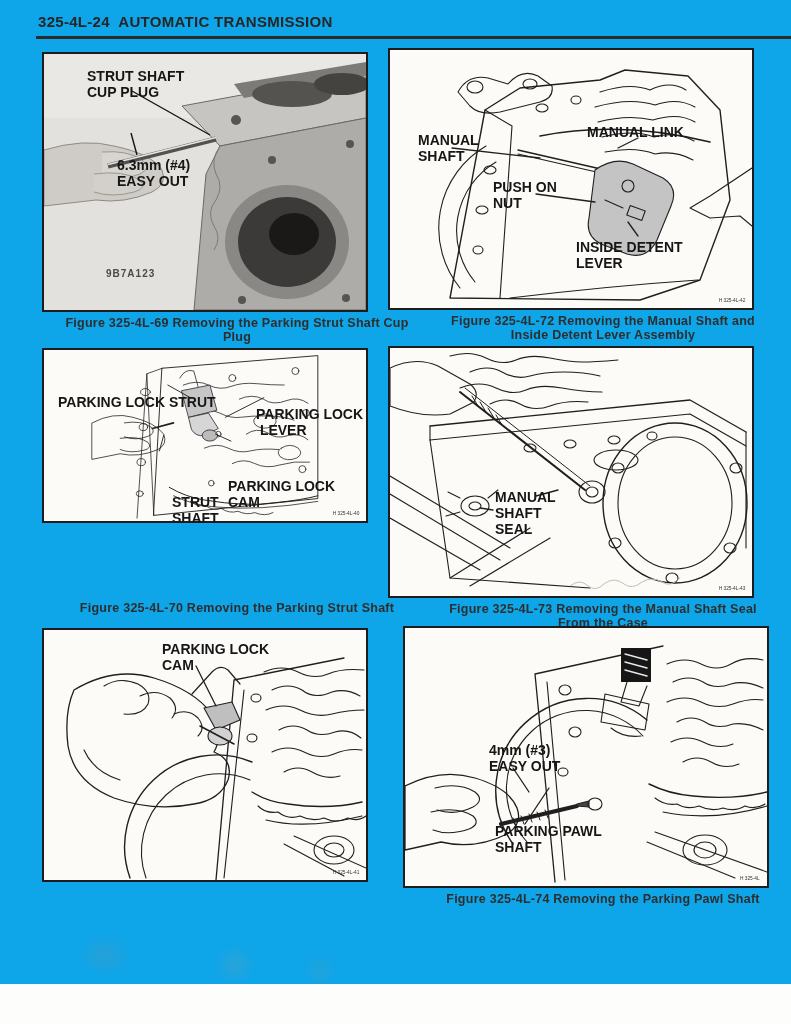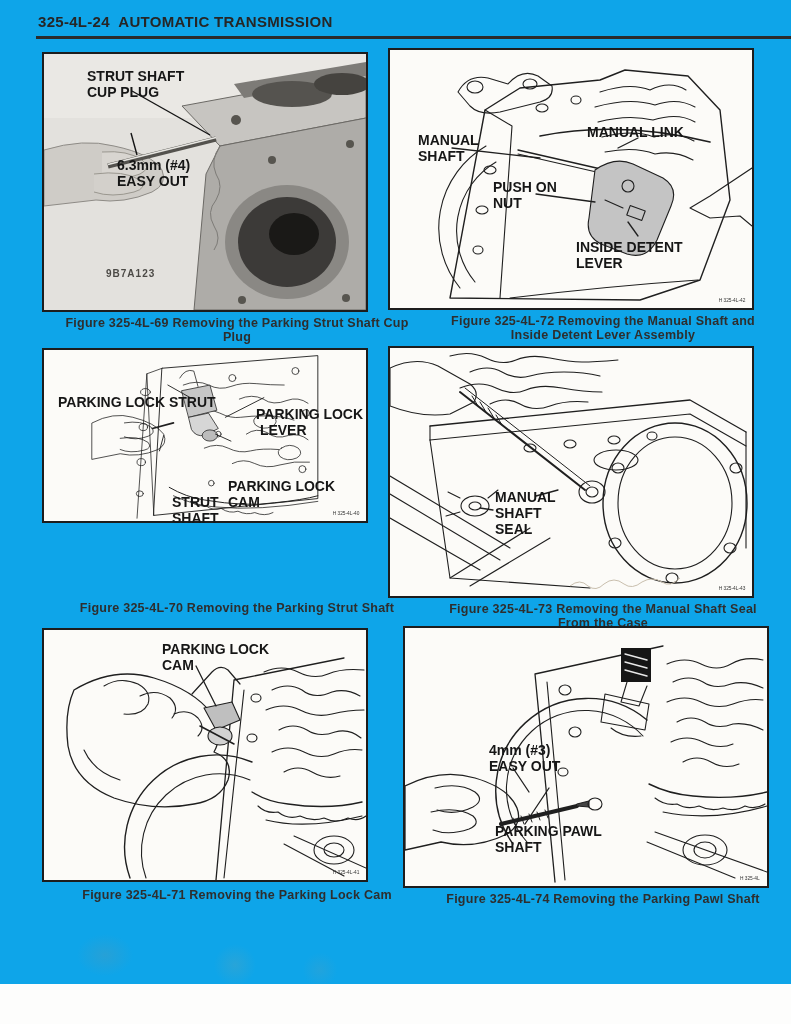--- a/index.html
+++ b/index.html
@@ -245,21 +245,20 @@
         <path d="M160,78 l28,-6 l8,18 l-24,10 z" fill="#bfbfbf"></path>
         <ellipse cx="176" cy="106" rx="12" ry="9" fill="#d2d2d2"></ellipse>
         <path d="M156,96 l34,18" stroke-width="1.6"></path>
         <line x1="152" y1="36" x2="172" y2="76" stroke-width="1.3"></line>
       </g>
     </svg>
     <div class="callout" style="left:118px;top:11px;">PARKING LOCK
 CAM</div>
     <div class="ref-code">H 325-4L-41</div>
   </div>
-  <div class="caption" style="left:42px;top:888px;width:326px;">Figure 325-4L-71 Removing the Parking Lock Cam</div>
 
   <div class="panel" style="left:388px;top:626px;width:366px;height:262px;margin-left:15px;">
     <svg viewBox="0 0 362 258">
       <g class="lineart">
         <path d="M130,46 L258,18 M130,46 L150,254" stroke-width="1.3"></path>
         <path d="M142,54 L160,252"></path>
         <path d="M108,216 A92,92 0 0 1 242,92" stroke-width="1.4"></path>
         <path d="M122,214 A78,78 0 0 1 238,108"></path>
         <rect x="216" y="20" width="30" height="34" fill="#161616" stroke="none"></rect>
         <path d="M220,26 l22,6 M220,34 l22,6 M220,42 l22,6" stroke="#e8e8e8" stroke-width="1.4"></path>

